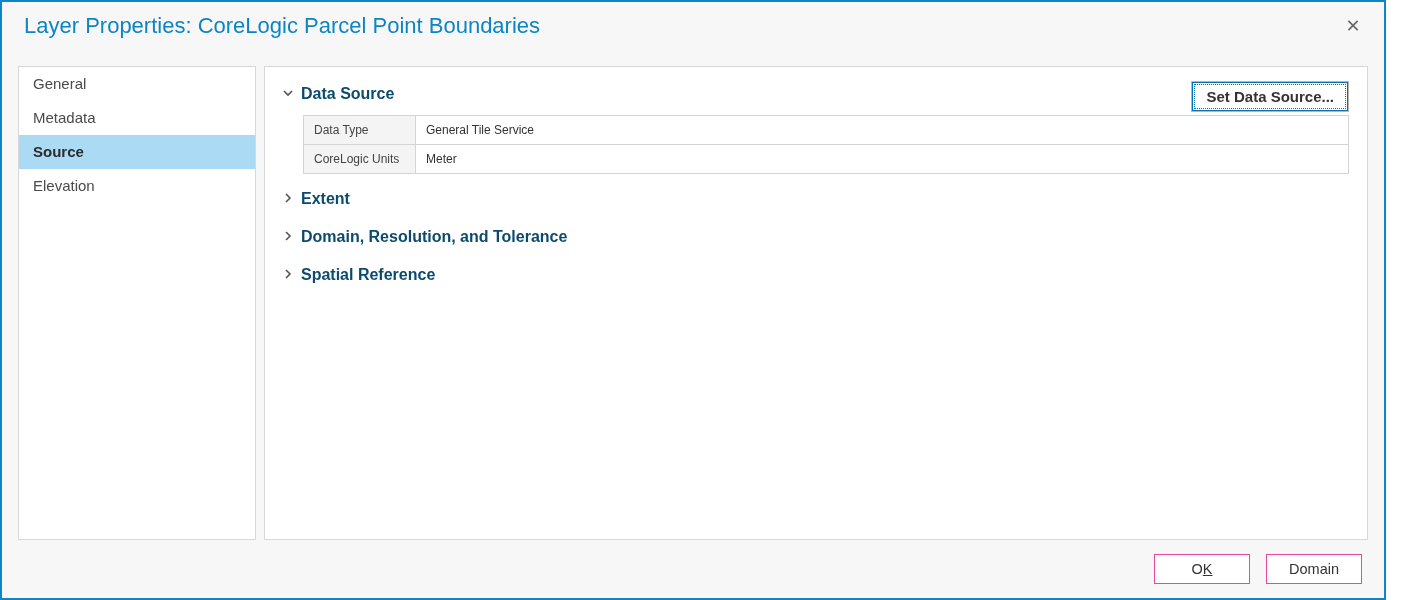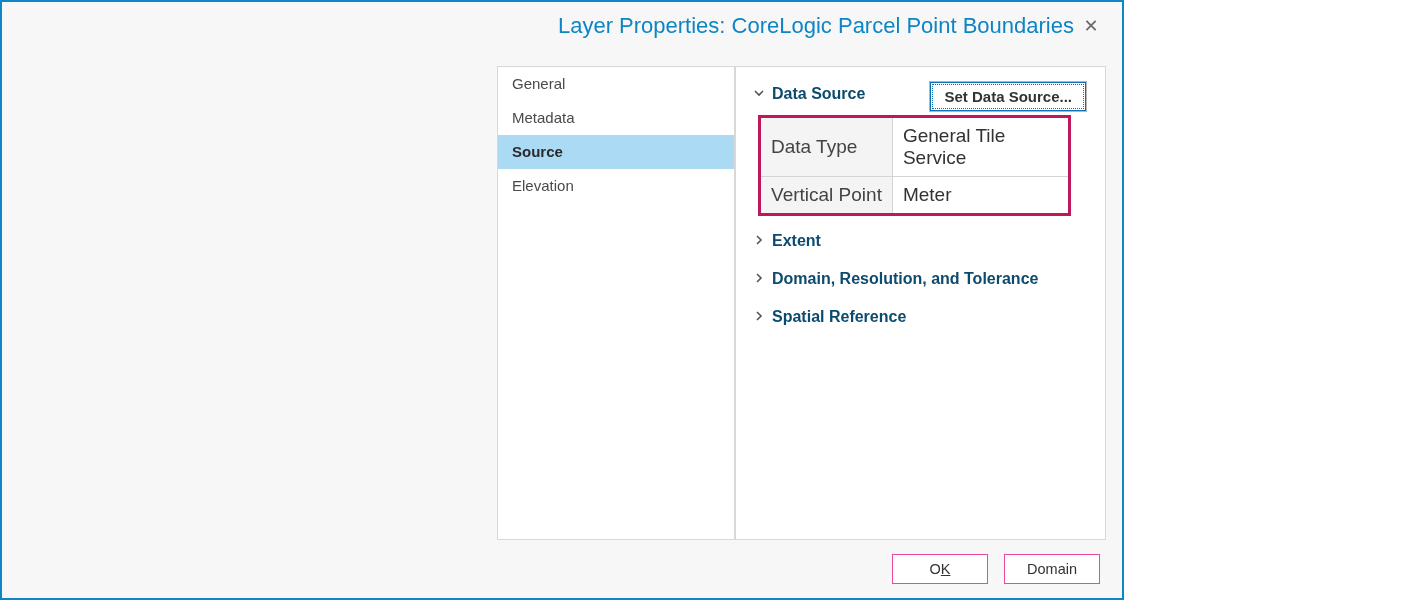--- a/index.html
+++ b/index.html
@@ -4,26 +4,25 @@
 <style>
   * { box-sizing: border-box; }
   html, body {
     margin: 0; padding: 0;
     font-family: "Segoe UI", Arial, sans-serif;
     font-size: 14px;
     color: #323232;
     background: #fff;
   }
   .window {
-    width: 1124px; height: 600px;
+    width: 1386px; height: 600px;
     border: 2px solid #0e86c5;
     background: #f7f7f7;
     display: flex;
     flex-direction: column;
-    align-items: flex-end;
   }
   .titlebar {
     height: 48px;
     display: flex;
     align-items: center;
     padding: 0 14px 0 22px;
     background: #f7f7f7;
   }
   .titlebar .title {
     font-size: 22px;
@@ -35,21 +34,21 @@
     font-size: 18px;
     color: #6b6b6b;
     width: 34px; height: 34px;
     display: flex; align-items: center; justify-content: center;
     cursor: pointer;
   }
   .content {
     display: flex;
     flex: 1;
     padding: 16px 16px 0 16px;
-    gap: 0;
+    gap: 8px;
     min-height: 0;
   }
   .sidebar {
     width: 238px;
     border: 1px solid #d8d8d8;
     background: #fff;
     overflow: hidden;
   }
   .sidebar-item {
     padding: 6px 14px;
@@ -99,25 +98,25 @@
     width: 12px;
     font-size: 12px;
     color: #555;
   }
   .section-header .label {
     font-size: 16px;
     font-weight: 600;
     color: #0c4a6e;
   }
   .props-table {
-    margin: 8px 0 10px 4px;
-    border: 3px solid #be185d;
+    margin: 8px 0 10px 20px;
+    border: 1px solid #be185d;
     border-collapse: collapse;
     width: calc(100% - 20px);
-    font-size: 19px;
+    font-size: 12px;
   }
   .props-table td {
     border: 1px solid #d4d4d4;
     padding: 7px 10px;
     vertical-align: middle;
   }
   .props-table td.key {
     width: 112px;
     background: #f4f4f4;
     color: #444;
@@ -182,21 +181,21 @@
           </span>
           <span class="label">Data Source</span>
         </div>
         <table class="props-table">
           <tbody>
               <tr>
             <td class="key">Data Type</td>
             <td>General Tile Service</td>
           </tr>
           <tr>
-            <td class="key">Vertical Point</td>
+            <td class="key">CoreLogic Units</td>
             <td>Meter</td>
           </tr>
         </tbody>
           </table>
       </div>
 
       <div class="section">
         <div class="section-header">
           <span class="chev">
             <svg width="10" height="10" viewBox="0 0 10 10">

